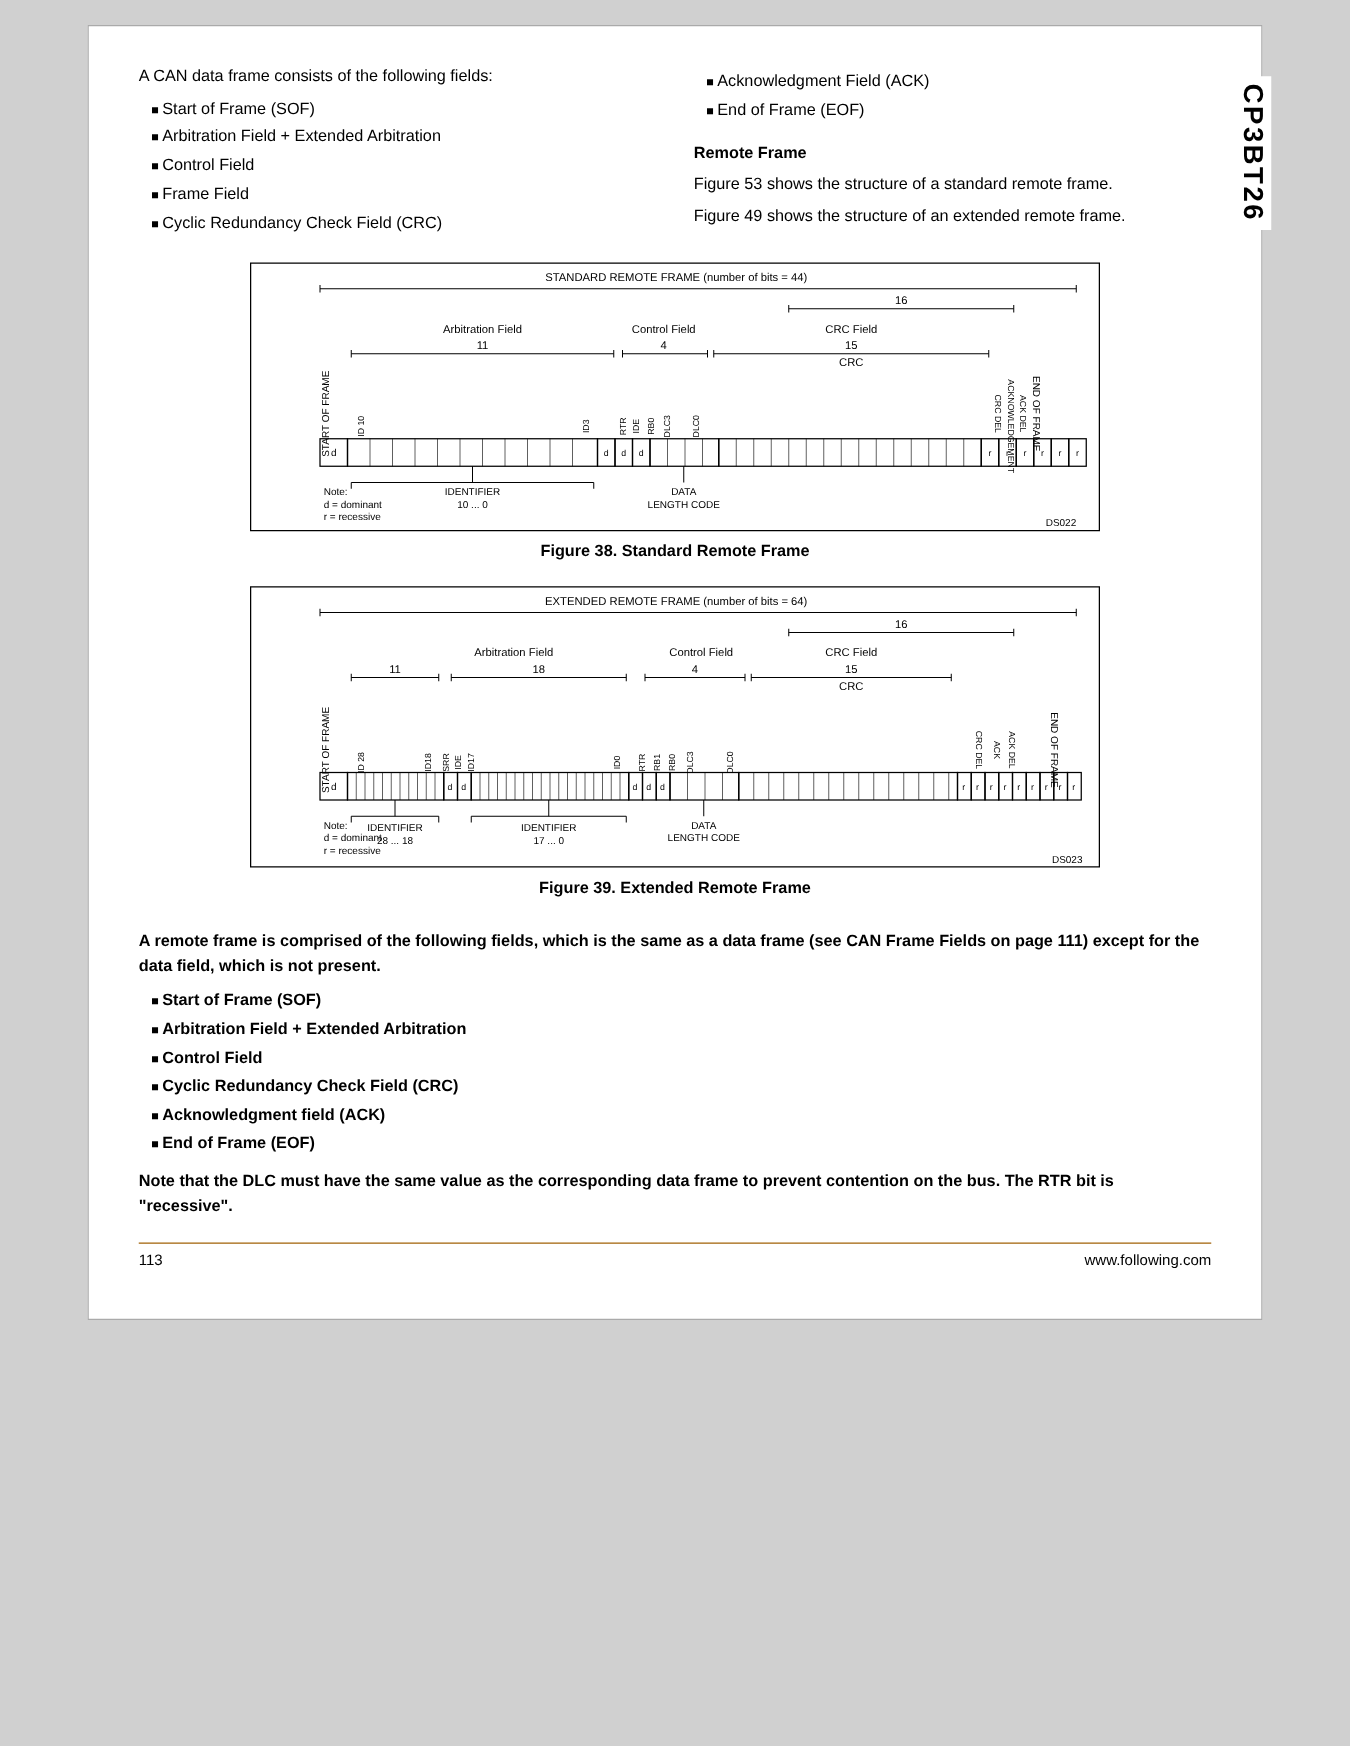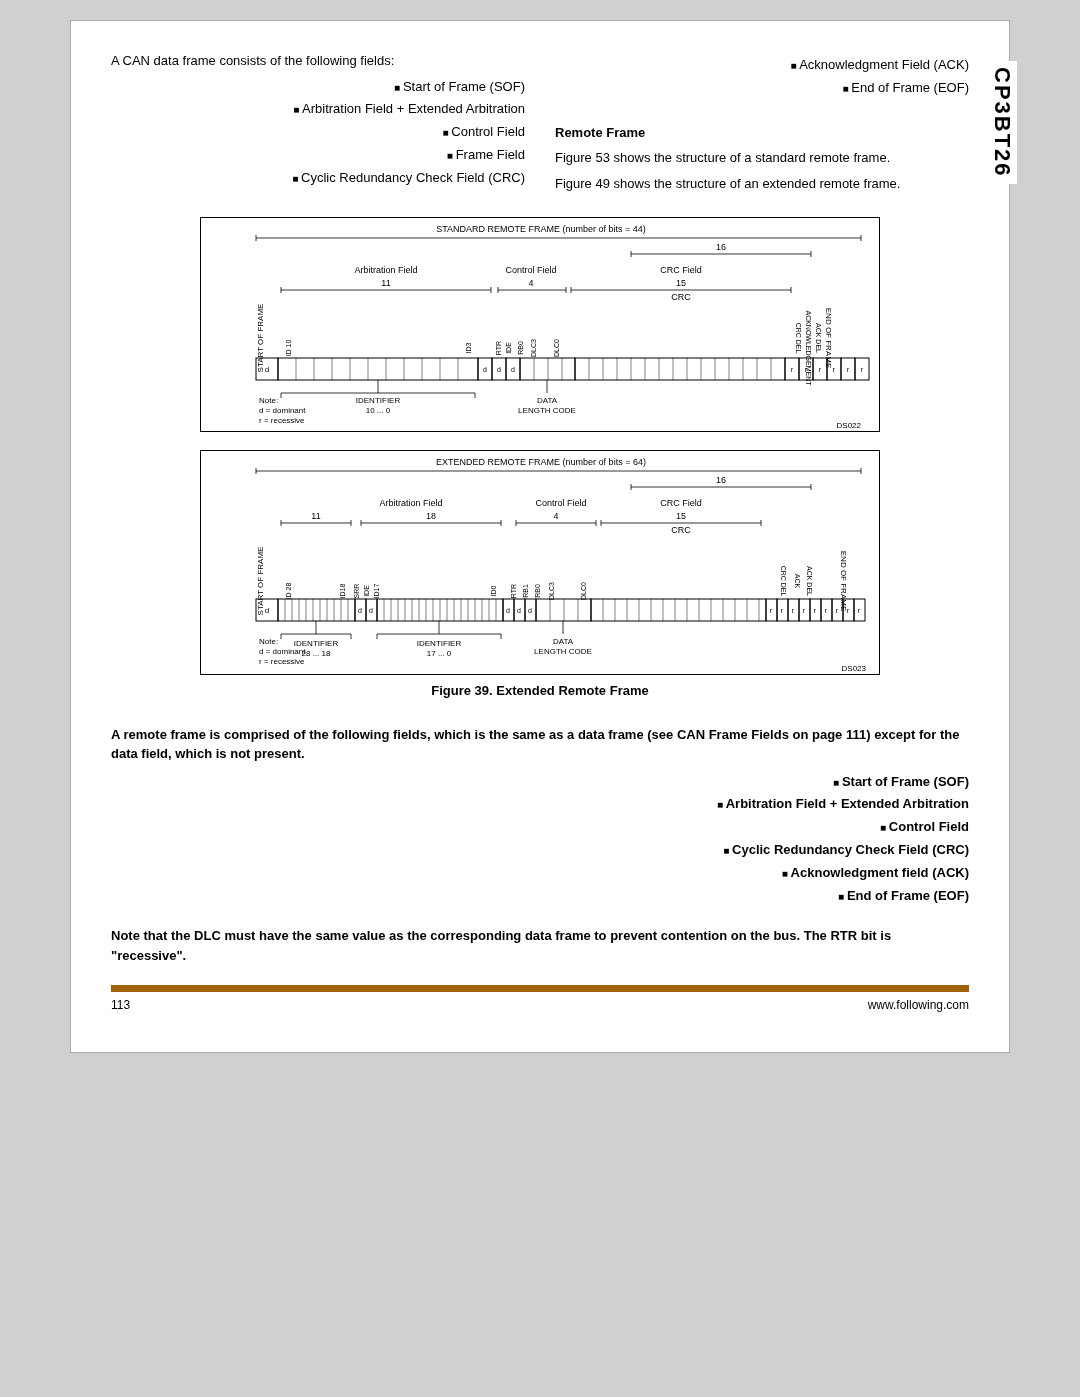--- a/index.html
+++ b/index.html
@@ -37,42 +37,42 @@
       display: flex;
       gap: 30px;
     }
     .left-col {
       flex: 1;
     }
     .right-col {
       flex: 1;
     }
     p { margin-bottom: 6px; line-height: 1.5; }
-    ul { list-style: none; margin: 4px 0 4px 10px; text-align: right; }
+    ul { list-style: none; margin: 4px 0 4px 10px; }
     ul li { margin-bottom: 2px; line-height: 1.6; }
     ul li::before { content: "■ "; font-size: 10px; }
     .bold { font-weight: bold; }
     .figure-block {
       margin: 18px 0 10px 0;
       text-align: center;
     }
     .figure-caption {
       font-weight: bold;
       text-align: center;
       margin-top: 6px;
       font-size: 13px;
     }
     svg text { font-family: Arial, Helvetica, sans-serif; }
     .bottom-text {
       margin-top: 24px;
       line-height: 1.6;
       font-weight: bold;
     }
     .footer {
-      border-top: 7px solid #a16207;
+      border-top: 1px solid #a16207;
       margin-top: 20px;
       padding-top: 6px;
       display: flex;
       justify-content: space-between;
       font-size: 12px;
     }
   </style>
 </head>
 <body>
 
@@ -88,21 +88,21 @@
         <li>Control Field</li>
         <li>Frame Field</li>
         <li>Cyclic Redundancy Check Field (CRC)</li>
       </ul>
     </div>
     <div class="right-col">
       <ul>
         <li>Acknowledgment Field (ACK)</li>
         <li>End of Frame (EOF)</li>
       </ul>
-      <p class="bold" style="margin-top:24px;">Remote Frame</p>
+      <p class="bold" style="margin-top:13px;">Remote Frame</p>
       <p>Figure 53 shows the structure of a standard remote frame.</p>
       <p>Figure 49 shows the structure of an extended remote frame.</p>
     </div>
   </div>
 
   <div class="figure-block">
     <svg width="680" height="215" style="border:1px solid #000; background:#fff; display:block; margin: 0 auto;">
 
       <text x="340" y="14" text-anchor="middle" font-size="9" font-family="Arial">STANDARD REMOTE FRAME (number of bits = 44)</text>
 
@@ -231,20 +231,21 @@
       <line x1="346" y1="162" x2="346" y2="175" stroke="#000" stroke-width="0.8"></line>
       <text x="346" y="185" text-anchor="middle" font-size="8" font-family="Arial">DATA</text>
       <text x="346" y="195" text-anchor="middle" font-size="8" font-family="Arial">LENGTH CODE</text>
 
       <text x="660" y="210" text-anchor="end" font-size="8" font-family="Arial">DS022</text>
 
       <text x="58" y="185" font-size="8" font-family="Arial">Note:</text>
       <text x="58" y="195" font-size="8" font-family="Arial">d = dominant</text>
       <text x="58" y="205" font-size="8" font-family="Arial">r = recessive</text>
     </svg>
+    <p class="figure-caption">Figure 38.   Standard Remote Frame</p>
   </div>
 
   <div class="figure-block">
     <svg width="680" height="225" style="border:1px solid #000; background:#fff; display:block; margin: 0 auto;">
 
       <text x="340" y="14" text-anchor="middle" font-size="9" font-family="Arial">EXTENDED REMOTE FRAME (number of bits = 64)</text>
 
       <line x1="55" y1="20" x2="660" y2="20" stroke="#000" stroke-width="0.8"></line>
       <line x1="55" y1="17" x2="55" y2="23" stroke="#000" stroke-width="0.8"></line>
       <line x1="660" y1="17" x2="660" y2="23" stroke="#000" stroke-width="0.8"></line>
@@ -421,20 +422,20 @@
   <div class="bottom-text">
     <p>A remote frame is comprised of the following fields, which is the same as a data frame (see CAN Frame Fields on page 111) except for the data field, which is not present.</p>
     <ul style="margin-top:8px;">
       <li>Start of Frame (SOF)</li>
       <li>Arbitration Field + Extended Arbitration</li>
       <li>Control Field</li>
       <li>Cyclic Redundancy Check Field (CRC)</li>
       <li>Acknowledgment field (ACK)</li>
       <li>End of Frame (EOF)</li>
     </ul>
-    <p style="margin-top:20px;">Note that the DLC must have the same value as the corresponding data frame to prevent contention on the bus. The RTR bit is "recessive".</p>
+    <p style="margin-top:10px;">Note that the DLC must have the same value as the corresponding data frame to prevent contention on the bus. The RTR bit is "recessive".</p>
   </div>
 
   <div class="footer">
     <span>113</span>
     <span>www.following.com</span>
   </div>
 </div>
 
 </body></html>

